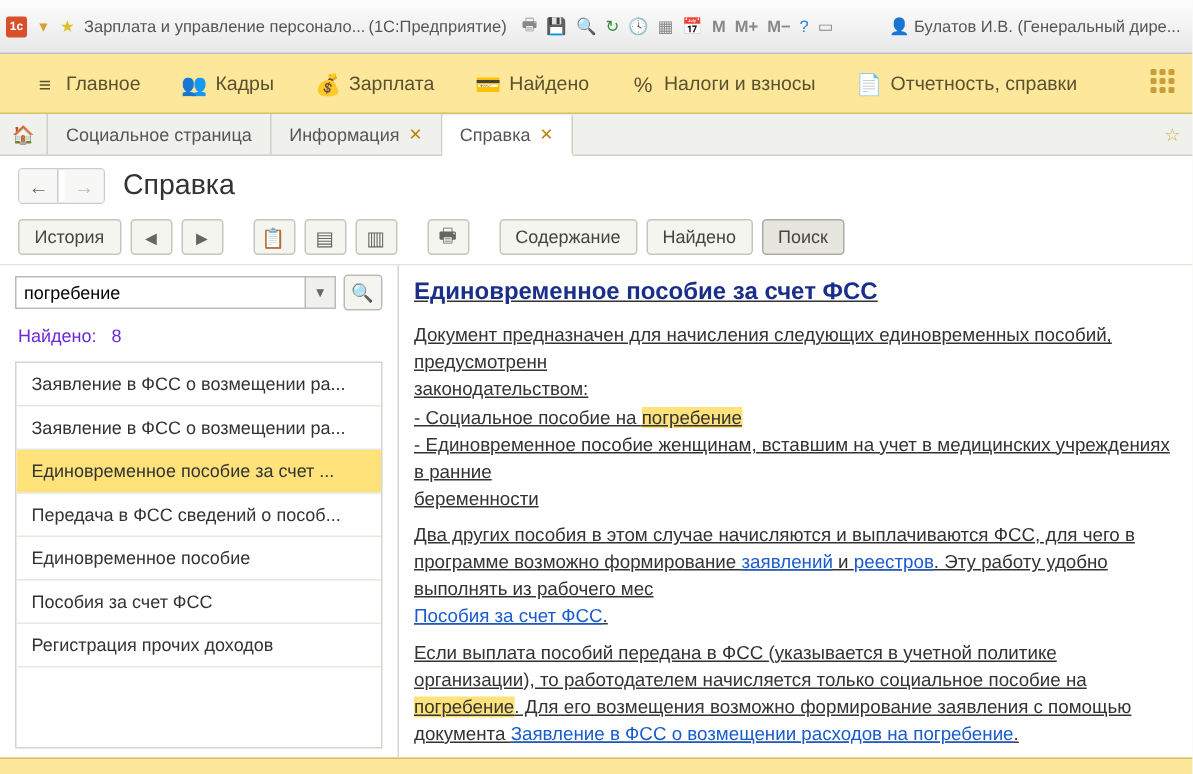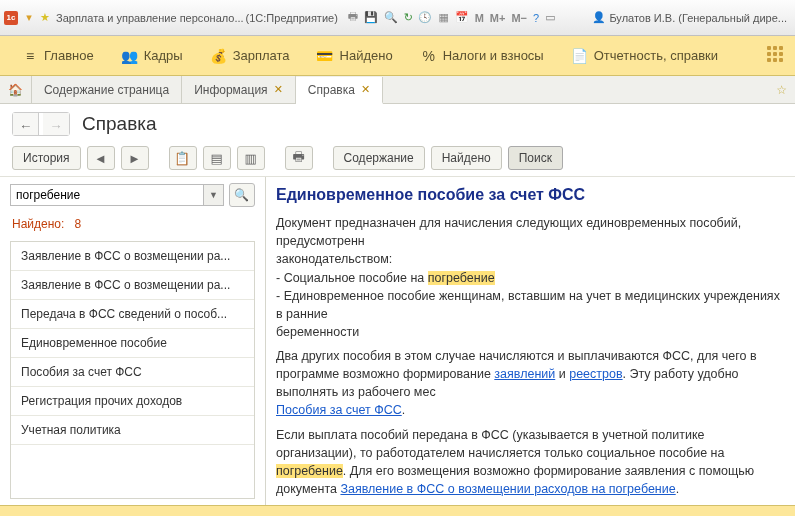--- a/index.html
+++ b/index.html
@@ -92,25 +92,25 @@
 
   .workarea {
     display:flex; height: calc(516px - 18px - 40px - 28px - 38px - 36px - 28px);
     background:#fff;
   }
   .leftpane { width:266px; border-right:1px solid #d6d6cc; display:flex; flex-direction:column; padding:6px 10px;}
   .searchrow { display:flex; gap:5px; align-items:center;}
   .searchrow input { flex:1; height:22px; border:1px solid #bbb; padding:0 5px; font-size:12px;}
   .searchrow .combo-btn { width:20px; height:22px; border:1px solid #bbb; border-left:none; background:#f0f0ec; display:flex; align-items:center; justify-content:center; font-size:9px; color:#666; cursor:pointer;}
   .searchrow .go { width:26px; height:24px; border:1px solid #bbb; background:#f5f5f0; border-radius:3px; display:flex; align-items:center; justify-content:center; cursor:pointer;}
-  .found { margin:10px 2px; color:#c2410c; font-size:12px;}
+  .found { margin:10px 2px; color:#6d28d9; font-size:12px;}
   .results { border:1px solid #d6d6cc; flex:1; overflow:auto;}
   .results .row { padding:7px 10px; border-bottom:1px solid #e8e8e0; font-size:12px; color:#333; cursor:pointer; white-space:nowrap; overflow:hidden; text-overflow:ellipsis;}
   .results .row.selected { background:#ffe27a;}
-  .rightpane { flex:1; padding:6px 10px; overflow:auto; font-size:12.5px; color:#333; line-height:1.45;}
+  .rightpane { flex:1; padding:6px 10px; overflow:auto; font-size:12.5px; color:#333; line-height:1.45;text-decoration:underline;}
   .rightpane h3 { margin:0 0 8px 0; color:#1a2f8a; font-size:16px; font-weight:bold;}
   .rightpane p { margin:6px 0;}
   .hl { background:#ffe27a;}
   .lnk { color:#1a5bcc; text-decoration:underline; cursor:pointer;}
 
   .footer {
     height:28px; background:#fde79a; border-top:1px solid #d3c06a;
   }
 </style>
 </head>
@@ -177,21 +177,21 @@
       <span></span>
       <span></span>
       <span></span>
       <span></span>
   </div>
 </div>
 
 <div class="tabbar">
   <div class="tab home">🏠</div>
   <div class="tab">
-    <span>Содержание страница</span>
+    <span>Социальное страница</span>
   </div>
   <div class="tab">
     <span>Информация</span>
     <span class="close">✕</span>
   </div>
   <div class="tab active">
     <span>Справка</span>
     <span class="close">✕</span>
   </div>
   <div class="star">☆</div>
@@ -230,25 +230,25 @@
       </div>
       <div class="go">🔍</div>
     </div>
     <div class="found">
       <span>Найдено:</span>&nbsp;&nbsp;
       <span>8</span>
     </div>
     <div class="results">
       <div class="row">Заявление в ФСС о возмещении ра...</div>
       <div class="row">Заявление в ФСС о возмещении ра...</div>
+      <div class="row selected">Единовременное пособие за счет ...</div>
       <div class="row">Передача в ФСС сведений о пособ...</div>
       <div class="row">Единовременное пособие</div>
       <div class="row">Пособия за счет ФСС</div>
       <div class="row">Регистрация прочих доходов</div>
-      <div class="row">Учетная политика</div>
     </div>
   </div>
 
   <div class="rightpane">
     <h3>Единовременное пособие за счет ФСС</h3>
 
     <p>
       <span>Документ предназначен для начисления следующих единовременных пособий, предусмотренн</span><br>
       <span>законодательством:</span><br>
       <span>- Социальное пособие на </span><span class="hl">погребение</span><br>

